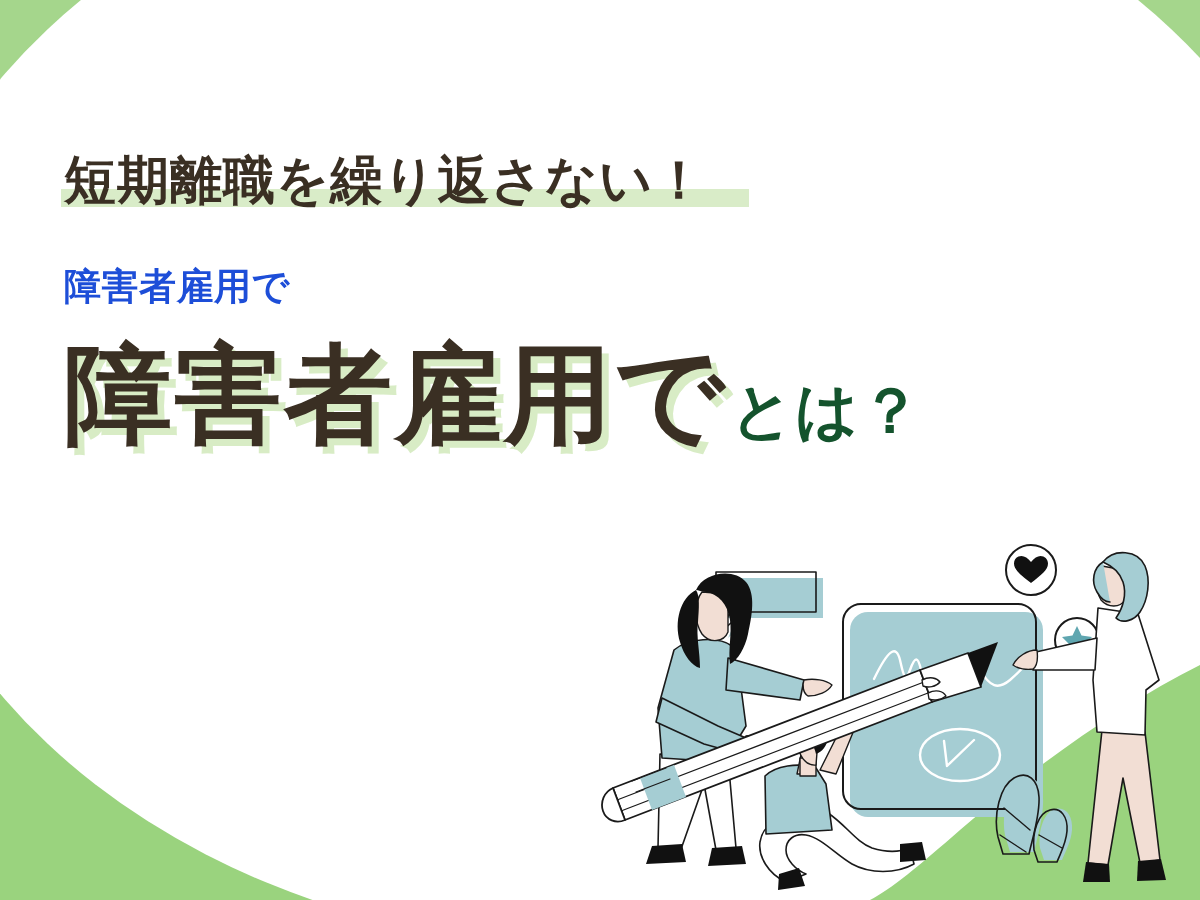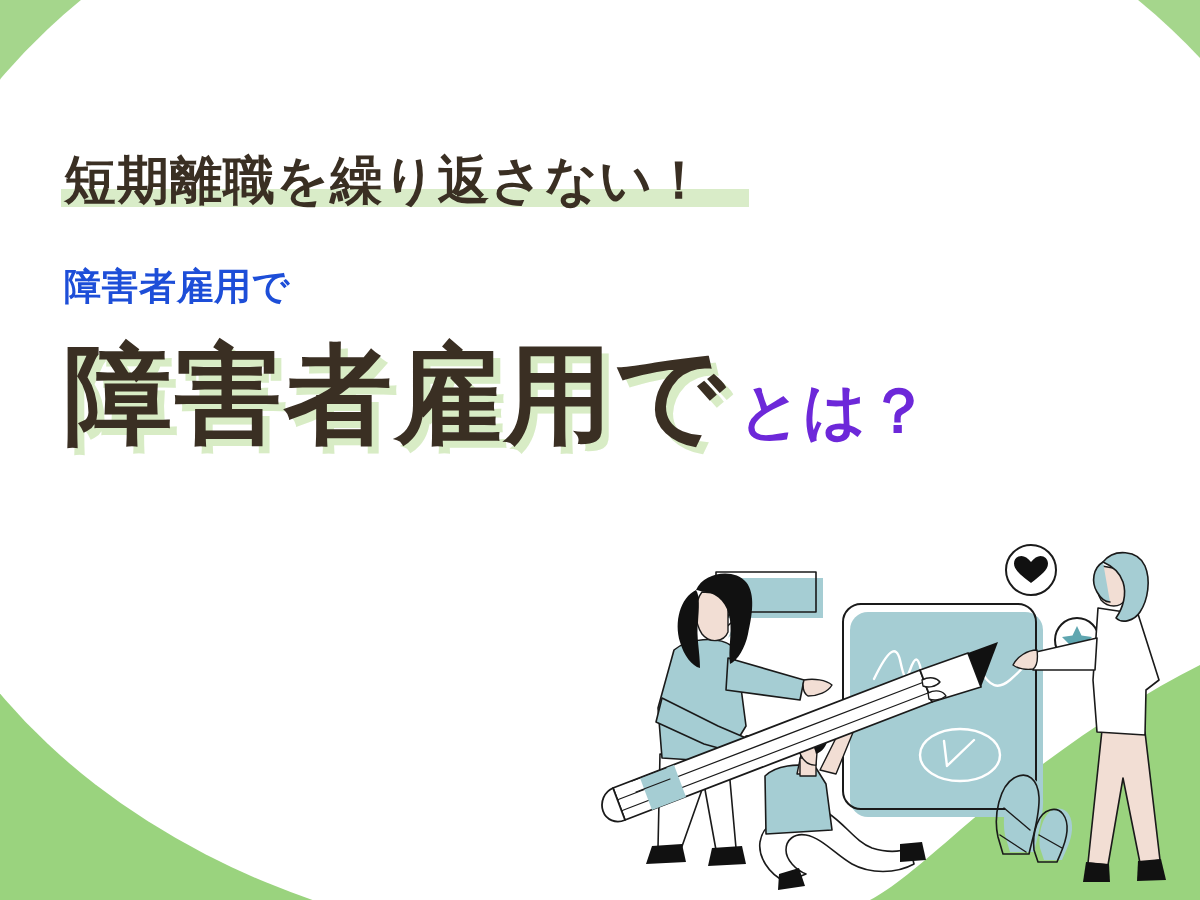--- a/index.html
+++ b/index.html
@@ -96,23 +96,23 @@
     font-weight: 900;
     letter-spacing: 2px;
     color: #3a2f23;
     line-height: 1.05;
     text-shadow: 7px 7px 0 #d8ecc5;
   }
   .main-title-tail {
     font-size: 62px;
     font-weight: 700;
     letter-spacing: 1px;
-    color: #6d28d9;
+    color: #14532d;
     line-height: 1;
-    margin-left: 12px;
+    margin-left: 4px;
     padding-bottom: 9px;
   }
 
   
   .illustration {
     position: absolute;
     left: 600px;
     top: 530px;
     width: 600px;
     height: 370px;

